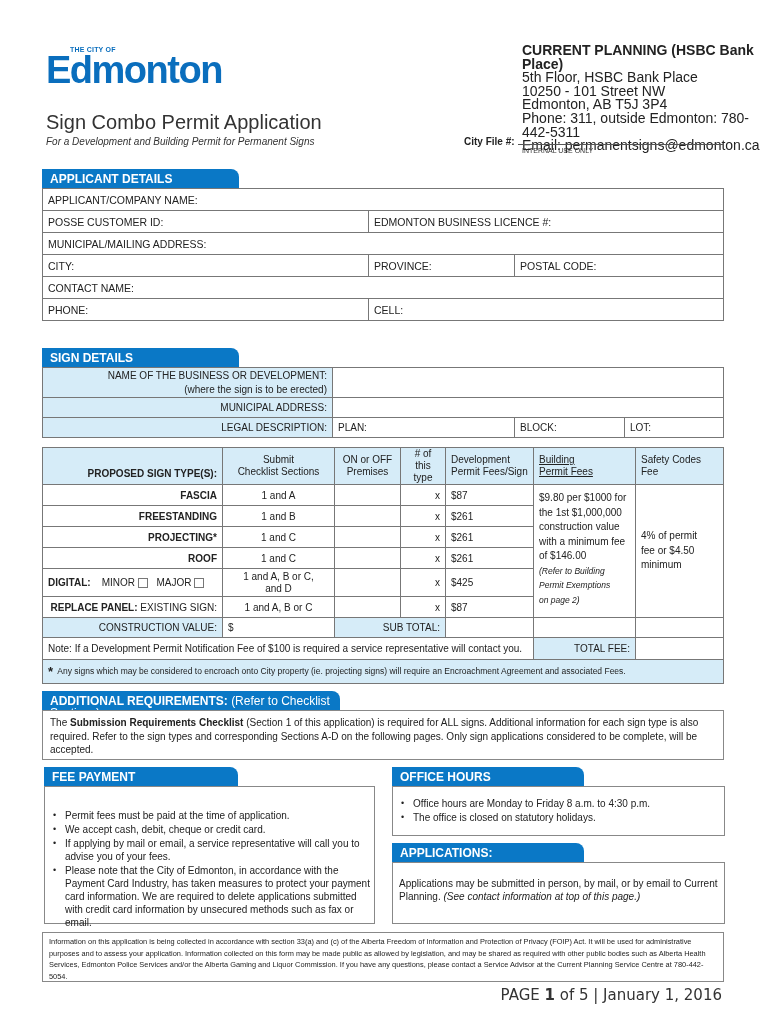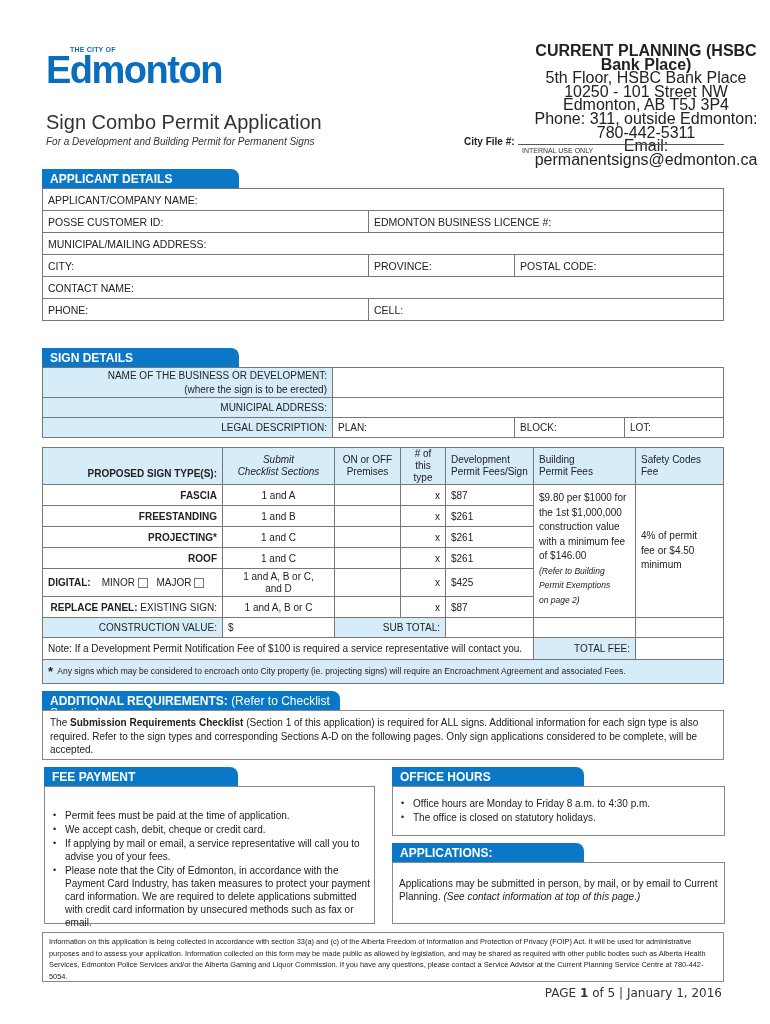--- a/index.html
+++ b/index.html
@@ -3,21 +3,21 @@
 <meta charset="utf-8">
 <style>
   * { box-sizing: border-box; margin: 0; padding: 0; }
   body { width: 770px; height: 1024px; background: #fff; font-family: "Liberation Sans", sans-serif; color: #222; position: relative; overflow: hidden; }
   .abs { position: absolute; }
   .logo { left: 46px; top: 44px; width: 160px; height: 48px; }
   .logo-small { position: absolute; left: 24px; top: 2px; font-size: 7px; font-weight: bold; color: #0a6ebd; letter-spacing: 0.2px; }
   .logo-big { position: absolute; left: 0; top: 4px; font-size: 38px; font-weight: bold; color: #0a6ebd; letter-spacing: -1.5px; line-height: 44px; }
   .title { left: 46px; top: 111px; font-size: 20px; color: #333; }
   .subtitle { left: 46px; top: 136px; font-size: 10px; font-style: italic; color: #333; }
-  .contact { left: 522px; top: 44px; font-size: 16px; line-height: 13.6px; color: #222; text-align: center; }
+  .contact { left: 522px; top: 44px; font-size: 14px; line-height: 13.6px; color: #222; }
   .contact .h { font-weight: bold; }
   .cityfile { left: 464px; top: 136px; font-size: 10px; font-weight: bold; }
   .cityfile-line { left: 518px; top: 144px; width: 206px; border-bottom: 1px solid #555; }
   .internal { left: 522px; top: 147px; font-size: 7px; color: #333; }
 
   .tab { position: absolute; background: #0a78c6; color: #fff; font-size: 12px; font-weight: bold; padding: 4px 8px; border-top-right-radius: 8px; height: 19px; line-height: 12px; }
   .tab .light { font-weight: normal; }
   table { border-collapse: collapse; position: absolute; font-size: 10.5px; }
   td { border: 1px solid #777; padding: 0 5px; vertical-align: middle; }
   .blue { background: #d6ecf8; }
@@ -100,37 +100,37 @@
     <td style="width:110px;">BLOCK:</td>
     <td>LOT:</td>
   </tr>
 </tbody>
   </table>
 
 <table style="left:42px; top:447px; width:682px; font-size:10px;">
   <tbody>
       <tr style="height:31px;" class="blue">
     <td class="r b" style="width:180px; vertical-align:bottom; padding-bottom:5px;">PROPOSED SIGN TYPE(S):</td>
-    <td class="c" style="width:112px; line-height:12px;font-style:italic;">
+    <td class="c" style="width:112px; line-height:12px;">
           <div>Submit</div>
           <div>Checklist Sections</div>
         </td>
     <td class="c" style="width:66px; line-height:12px;">
           <div>ON or OFF</div>
           <div>Premises</div>
         </td>
     <td class="c" style="width:45px; line-height:12px;">
           <div># of</div>
           <div>this type</div>
         </td>
     <td style="width:88px; line-height:12px;">
           <div>Development</div>
           <div>Permit Fees/Sign</div>
         </td>
-    <td style="width:102px; line-height:12px;">
+    <td style="width:102px; line-height:12px;text-decoration:underline;">
           <div>Building</div>
           <div>Permit Fees</div>
         </td>
     <td style="line-height:12px;">
           <div>Safety Codes</div>
           <div>Fee</div>
         </td>
   </tr>
   <tr style="height:21px;">
     <td class="r b">FASCIA</td>
@@ -241,15 +241,15 @@
   </ul>
 </div>
 
 <div class="tab" style="left:392px; top:843px; width:192px;">APPLICATIONS:</div>
 <div class="box" style="left:392px; top:862px; width:333px; height:62px; padding:14px 6px 0 6px; line-height:13px;">
   <span>Applications may be submitted in person, by mail, or by email to Current Planning. </span><i>(See contact information at top of this page.)</i>
 </div>
 
 <div class="box" style="left:42px; top:932px; width:682px; height:50px; padding:3px 6px; font-size:7.4px; line-height:11.5px;">Information on this application is being collected in accordance with section 33(a) and (c) of the Alberta Freedom of Information and Protection of Privacy (FOIP) Act. It will be used for administrative purposes and to assess your application. Information collected on this form may be made public as allowed by legislation, and may be shared as required with other public bodies such as Alberta Health Services, Edmonton Police Services and/or the Alberta Gaming and Liquor Commission. If you have any questions, please contact a Service Advisor at the Current Planning Service Centre at 780-442-5054.</div>
 
-<div class="abs" style="right:48px; top:986px; font-size:12px; color:#333; font-family: 'DejaVu Sans', sans-serif;">
+<div class="abs" style="right:48px; top:986px; font-size:15px; color:#333; font-family: 'DejaVu Sans', sans-serif;">
   <span>PAGE </span><b>1</b><span> of 5 | January 1, 2016</span>
 </div>
 
 </body></html>

